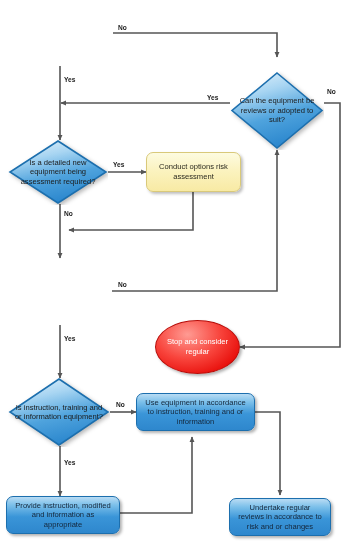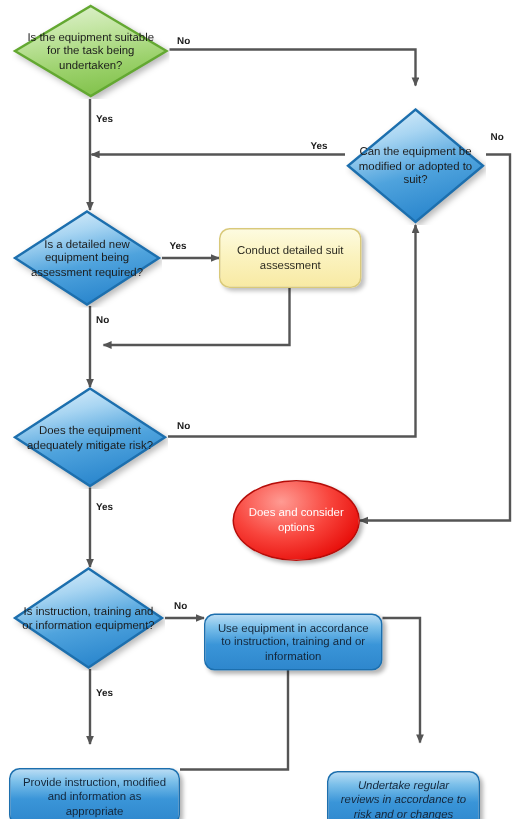--- a/index.html
+++ b/index.html
@@ -13,21 +13,21 @@
   .dwrap{position:absolute;}
   .dlabel{position:absolute;left:0;top:0;width:100%;height:100%;
           display:flex;align-items:center;justify-content:center;text-align:center;
           font-size:7.6px;line-height:9.4px;color:#1b1b1b;padding:0 6px;box-sizing:border-box;}
 
   
   .box{border-radius:7px;font-size:7.6px;line-height:9.6px;padding:4px 6px;}
   .box-blue{
      background:linear-gradient(180deg,#b9dcf4 0%,#7cc0ea 22%,#3a95d8 55%,#2e87cd 100%);
      border:1px solid #1c6fae;color:#14263a;
-     box-shadow:2px 2px 3px rgba(0,0,0,0.30);margin-top:16px;}
+     box-shadow:2px 2px 3px rgba(0,0,0,0.30);}
   .box-yellow{
      background:linear-gradient(180deg,#fdfbe0 0%,#fbf3c0 45%,#f8eaa4 100%);
      border:1px solid #d9c97a;color:#2b2a20;
      box-shadow:2px 2px 3px rgba(0,0,0,0.25);}
 
   
   .ellipse{border-radius:50%;
      background:radial-gradient(ellipse at 38% 26%,#ff9b93 0%,#f8443c 45%,#e8100c 78%,#cf0b08 100%);
      border:1px solid #b50d09;color:#ffffff;font-size:7.6px;line-height:9.6px;
      box-shadow:2px 2px 3px rgba(0,0,0,0.30);}
@@ -72,88 +72,68 @@
       <path d="M110,412 L136,412" marker-end="url(#arrow)"></path>
 
       <path d="M60,446 L60,496" marker-end="url(#arrow)"></path>
 
       <path d="M120,513 L192,513 L192,437" marker-end="url(#arrow)"></path>
 
       <path d="M255,412 L280,412 L280,495" marker-end="url(#arrow)"></path>
     </g>
   </svg>
 
-  <div class="dwrap" style="left:8px;top:2px;width:105px;height:64px;">
-    <svg class="dshape" viewBox="0 0 105 64" preserveAspectRatio="none">
-      <defs>
-        <linearGradient id="gGreen" x1="0" y1="0" x2="0.25" y2="1">
-          <stop offset="0%" stop-color="#e4f3d6"></stop>
-          <stop offset="35%" stop-color="#c4e6a4"></stop>
-          <stop offset="75%" stop-color="#9bd16b"></stop>
-          <stop offset="100%" stop-color="#87c552"></stop>
-        </linearGradient>
-      </defs>
-      <path d="M52.5,2 L103,32 L52.5,62 L2,32 Z" fill="url(#gGreen)" stroke="#63a831" stroke-width="1.6" style="filter:drop-shadow(2px 2px 2px rgba(0,0,0,0.28))"></path>
-    </svg>
-    <div class="dlabel">Is the equipment suitable for the task being undertaken?</div>
-  </div>
 
   <div class="dwrap" style="left:230px;top:71px;width:94px;height:79px;">
     <svg class="dshape" viewBox="0 0 94 79" preserveAspectRatio="none">
       <defs>
         <linearGradient id="gBlue1" x1="0.15" y1="0" x2="0.5" y2="1">
           <stop offset="0%" stop-color="#dff0fb"></stop>
           <stop offset="28%" stop-color="#a8d5f2"></stop>
           <stop offset="62%" stop-color="#4fa3dd"></stop>
           <stop offset="100%" stop-color="#2a86cd"></stop>
         </linearGradient>
       </defs>
       <path d="M47,2 L92,39.5 L47,77 L2,39.5 Z" fill="url(#gBlue1)" stroke="#1c6fae" stroke-width="1.6" style="filter:drop-shadow(2px 2px 2px rgba(0,0,0,0.28))"></path>
     </svg>
-    <div class="dlabel">Can the equipment be modified or adopted to suit?</div>
+    <div class="dlabel">Can the equipment be reviews or adopted to suit?</div>
   </div>
 
   <div class="dwrap" style="left:8px;top:139px;width:100px;height:66px;">
     <svg class="dshape" viewBox="0 0 100 66" preserveAspectRatio="none">
       <path d="M50,2 L98,33 L50,64 L2,33 Z" fill="url(#gBlue1)" stroke="#1c6fae" stroke-width="1.6" style="filter:drop-shadow(2px 2px 2px rgba(0,0,0,0.28))"></path>
     </svg>
     <div class="dlabel">Is a detailed new equipment being assessment required?</div>
   </div>
 
   <div class="node box box-yellow" style="left:146px;top:152px;width:95px;height:40px;">
-    <span>Conduct detailed suit assessment</span>
+    <span>Conduct options risk assessment</span>
   </div>
 
-  <div class="dwrap" style="left:8px;top:257px;width:104px;height:69px;">
-    <svg class="dshape" viewBox="0 0 104 69" preserveAspectRatio="none">
-      <path d="M52,2 L102,34.5 L52,67 L2,34.5 Z" fill="url(#gBlue1)" stroke="#1c6fae" stroke-width="1.6" style="filter:drop-shadow(2px 2px 2px rgba(0,0,0,0.28))"></path>
-    </svg>
-    <div class="dlabel">Does the equipment adequately mitigate risk?</div>
-  </div>
 
   <div class="node ellipse" style="left:155px;top:320px;width:85px;height:54px;">
-    <span class="elabel">Does and consider options</span>
+    <span class="elabel">Stop and consider regular</span>
   </div>
 
   <div class="dwrap" style="left:8px;top:377px;width:102px;height:70px;">
     <svg class="dshape" viewBox="0 0 102 70" preserveAspectRatio="none">
       <path d="M51,2 L100,35 L51,68 L2,35 Z" fill="url(#gBlue1)" stroke="#1c6fae" stroke-width="1.6" style="filter:drop-shadow(2px 2px 2px rgba(0,0,0,0.28))"></path>
     </svg>
     <div class="dlabel">Is instruction, training and or information equipment?</div>
   </div>
 
   <div class="node box box-blue" style="left:136px;top:393px;width:119px;height:38px;">
     <span>Use equipment in accordance to instruction, training and or information</span>
   </div>
 
   <div class="node box box-blue" style="left:6px;top:496px;width:114px;height:38px;">
     <span>Provide instruction, modified and information as appropriate</span>
   </div>
 
-  <div class="node box box-blue" style="left:218px;top:498px;width:102px;height:38px;font-style:italic;">
+  <div class="node box box-blue" style="left:229px;top:498px;width:102px;height:38px;">
     <span>Undertake regular reviews in accordance to risk and or changes</span>
   </div>
 
   <div class="elbl" style="left:118px;top:24px;">No</div>
   <div class="elbl" style="left:64px;top:76px;">Yes</div>
   <div class="elbl" style="left:207px;top:94px;">Yes</div>
   <div class="elbl" style="left:327px;top:88px;">No</div>
   <div class="elbl" style="left:113px;top:161px;">Yes</div>
   <div class="elbl" style="left:64px;top:210px;">No</div>
   <div class="elbl" style="left:118px;top:281px;">No</div>

